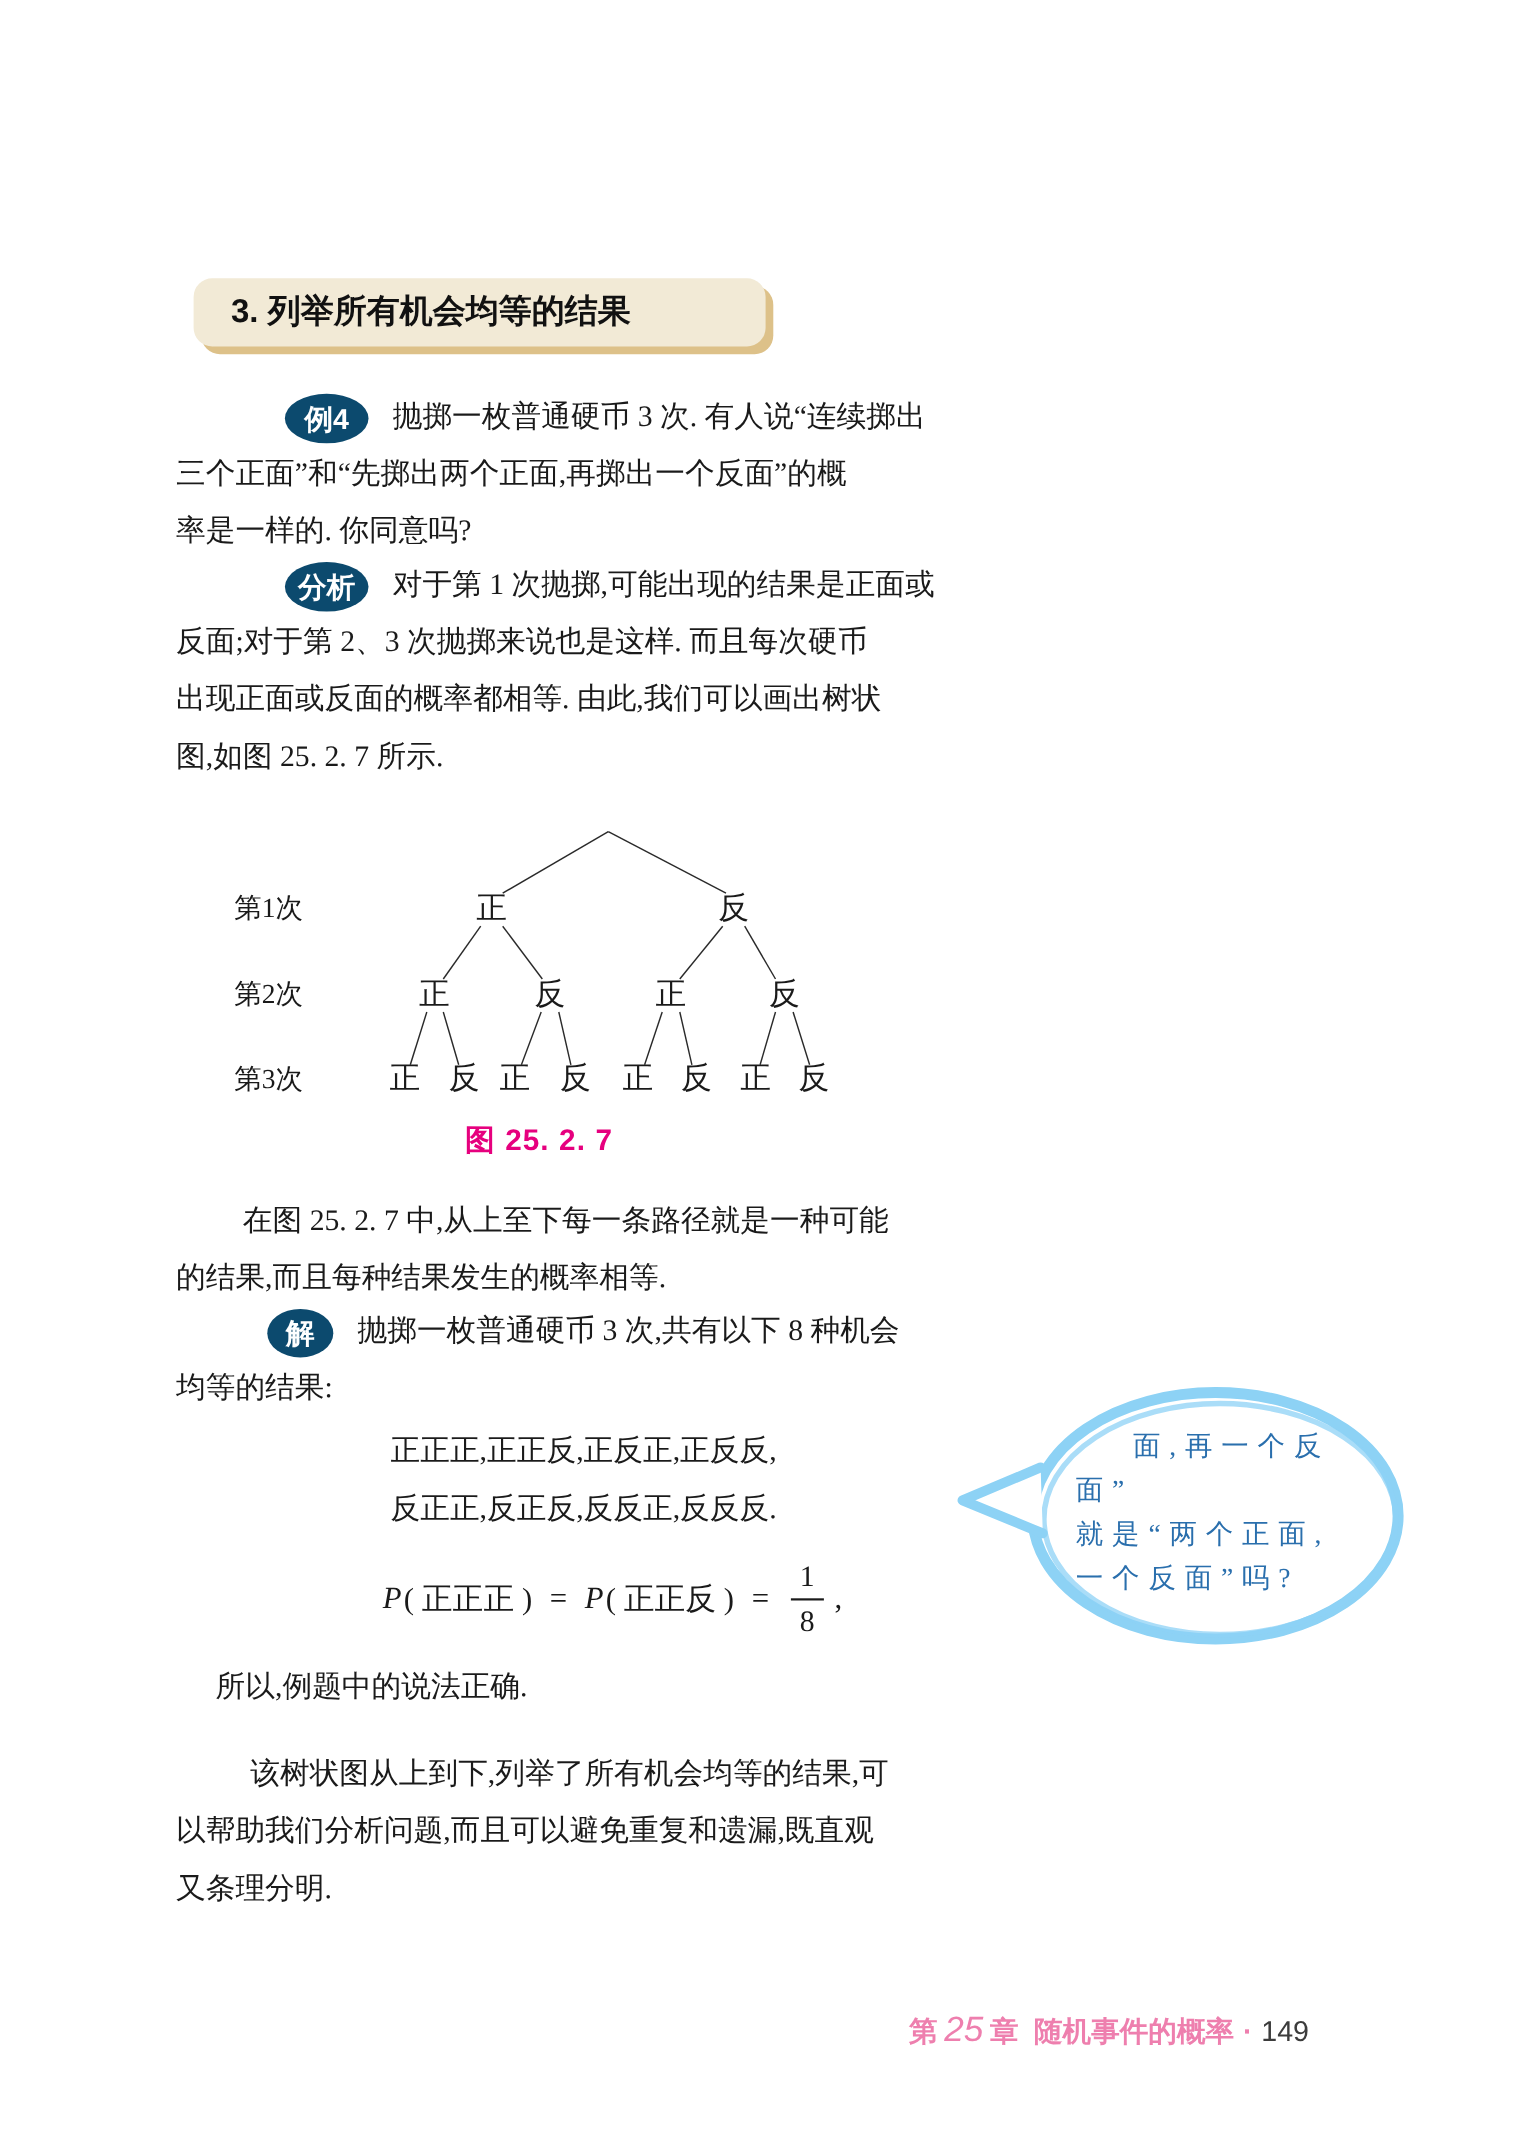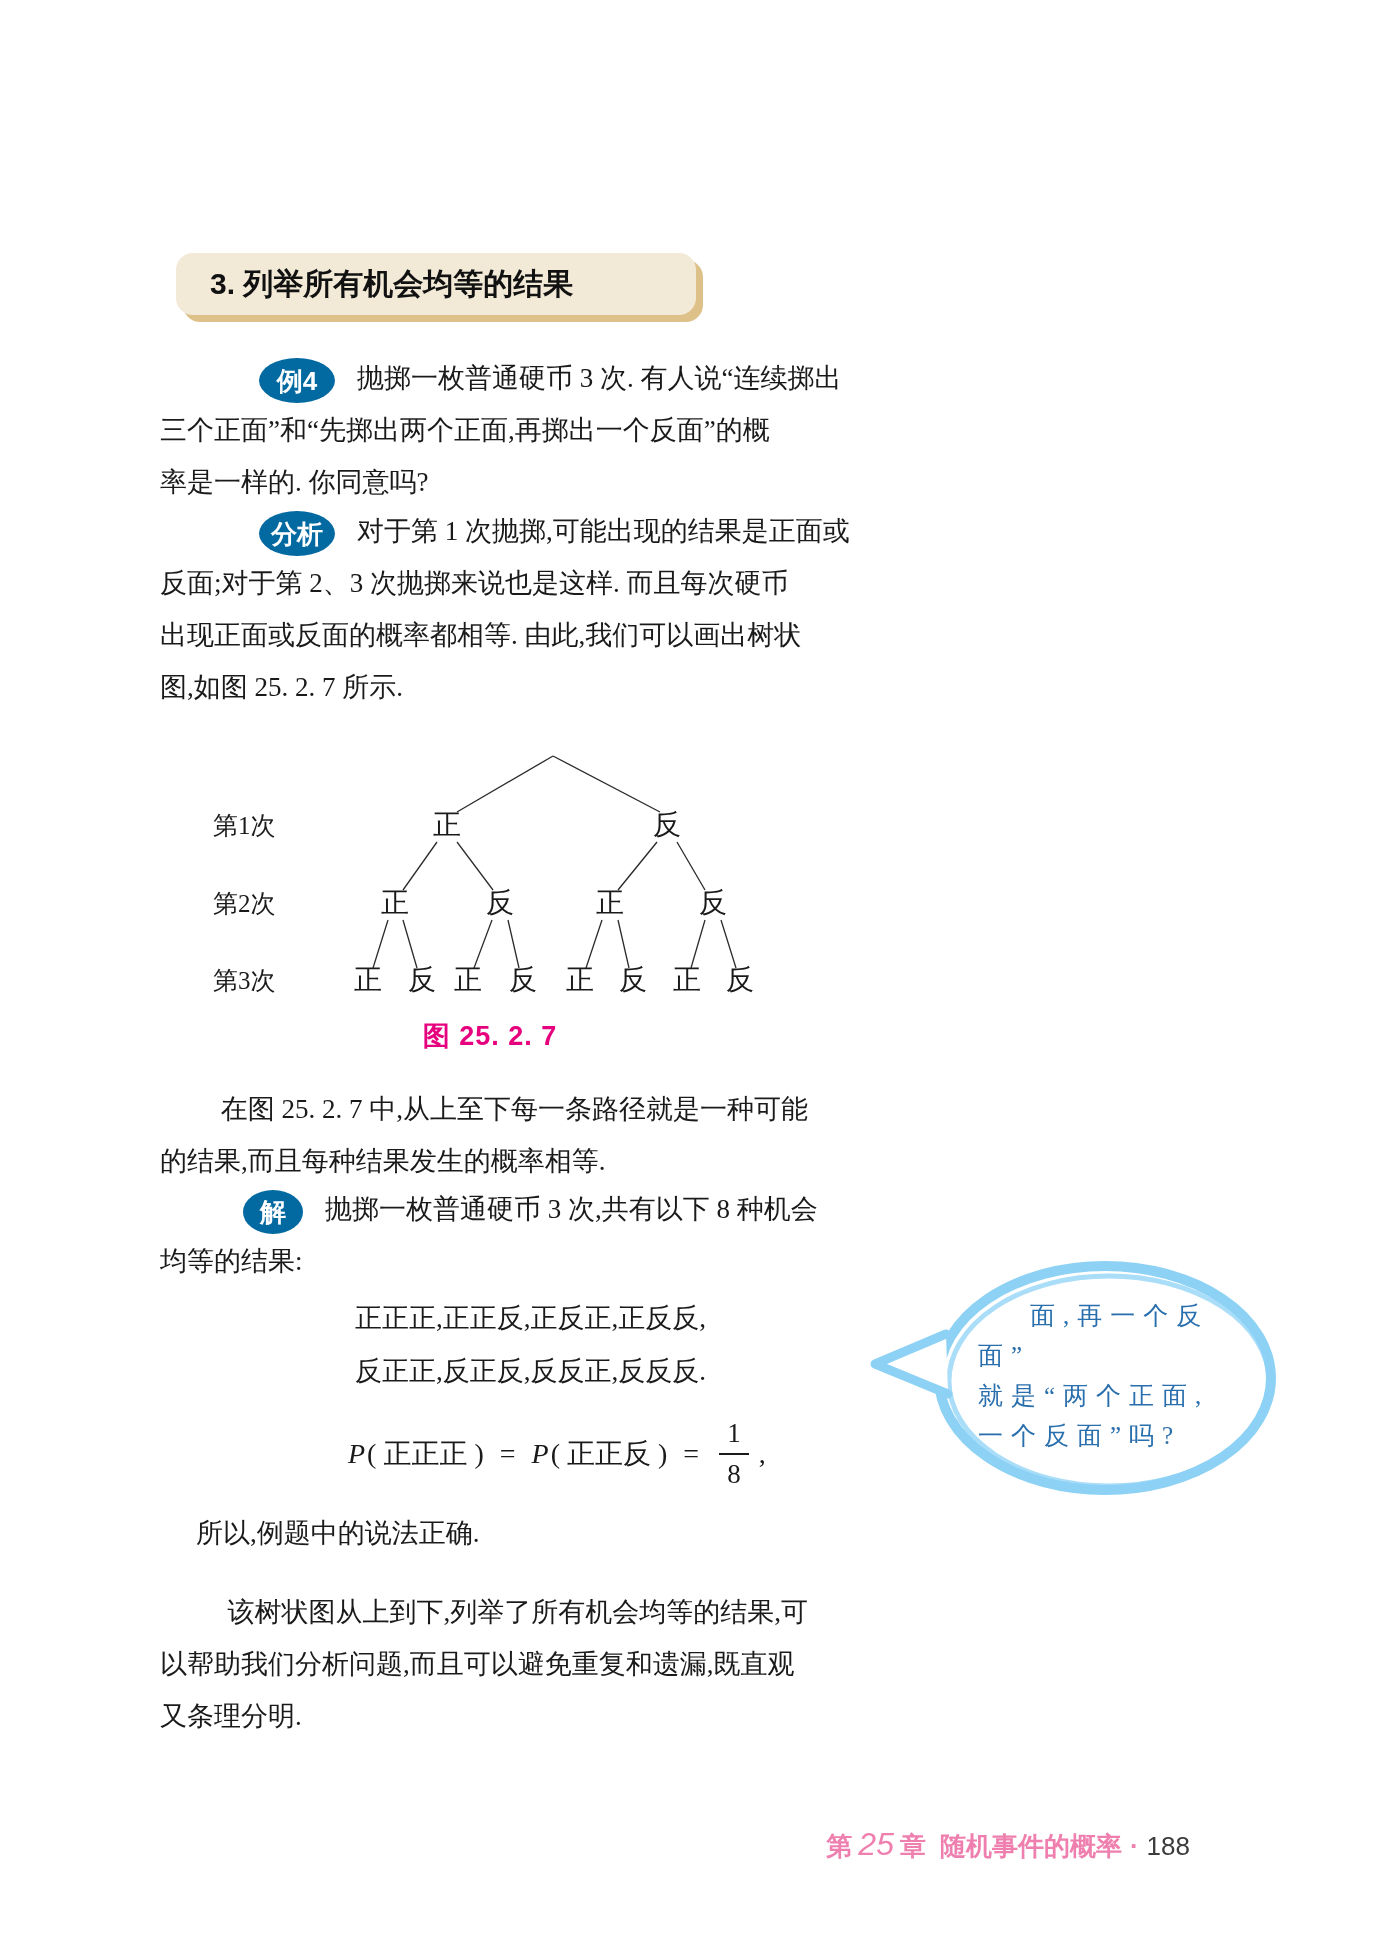--- a/index.html
+++ b/index.html
@@ -16,21 +16,21 @@
     font-weight:bold;font-size:30px;line-height:62px;padding-left:34px;
     box-sizing:border-box;color:#111;
   }
   
   .para{width:648px;font-size:27px;line-height:52px;color:#1a1a1a;}
   .para .line{white-space:nowrap;}
   .indent{text-indent:56px;text-align:right;}
   
   .badge{
     display:inline-flex;align-items:center;justify-content:center;
-    background:#0369a1;color:#ffffff;border-radius:50%;
+    background:#0c4a6e;color:#ffffff;border-radius:50%;
     font-family:"Liberation Sans","DejaVu Sans",sans-serif;
     font-weight:bold;font-size:26px;line-height:1;
     vertical-align:middle;margin-right:22px;
   }
   .badge.two{width:76px;height:45px;}
   .badge.one{width:60px;height:44px;}
   
   .tree-wrap{left:180px;top:740px;width:620px;height:290px;}
   .tree-wrap svg{display:block;}
   .tree-node{font-family:"Liberation Serif","DejaVu Serif",serif;font-size:28px;fill:#1a1a1a;}
@@ -189,16 +189,16 @@
     <div class="line">所以,例题中的说法正确.</div>
   </div>
 
   <div class="abs para" style="left:160px;top:1586px;">
     <div class="line indent">该树状图从上到下,列举了所有机会均等的结果,可</div>
     <div class="line">以帮助我们分析问题,而且可以避免重复和遗漏,既直观</div>
     <div class="line">又条理分明.</div>
   </div>
 
   <div class="abs footer">
-    <span>第</span><span class="ch-num">25</span><span>章</span><span style="padding-left:14px;">随机事件的概率</span><span class="dot">·</span><span class="pagenum">188</span>
+    <span>第</span><span class="ch-num">25</span><span>章</span><span style="padding-left:14px;">随机事件的概率</span><span class="dot">·</span><span class="pagenum">149</span>
   </div>
 
 </div>
 
 </body></html>

